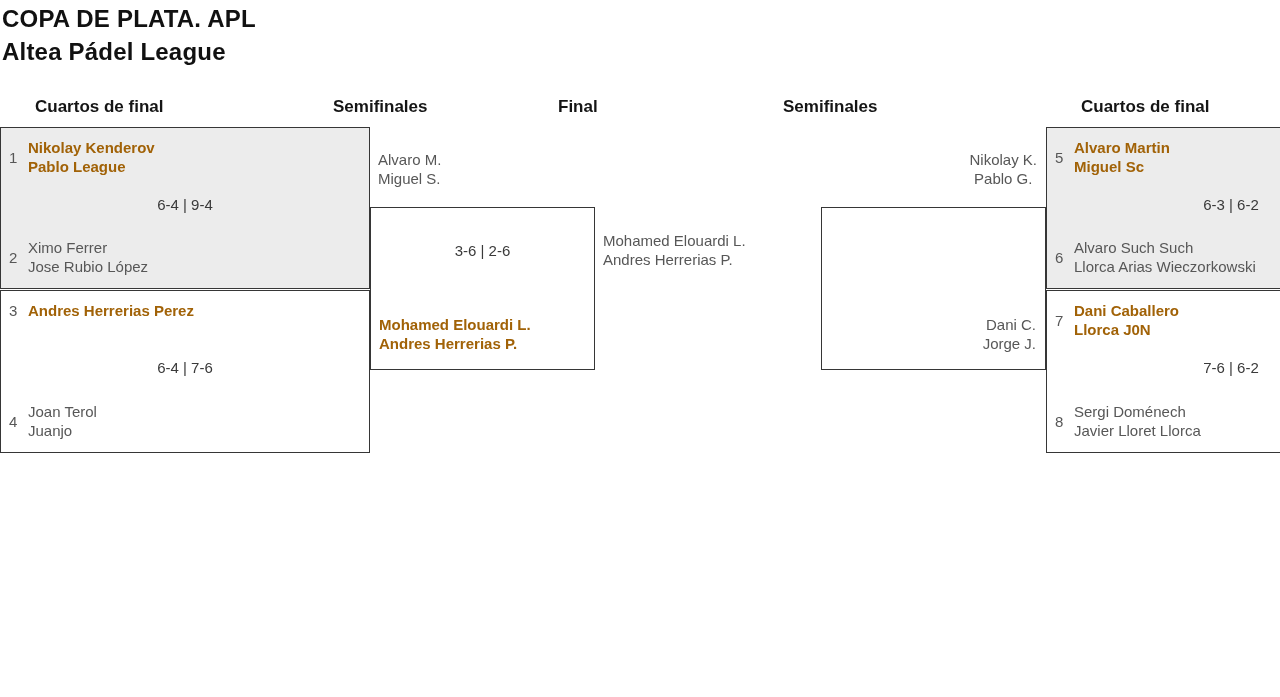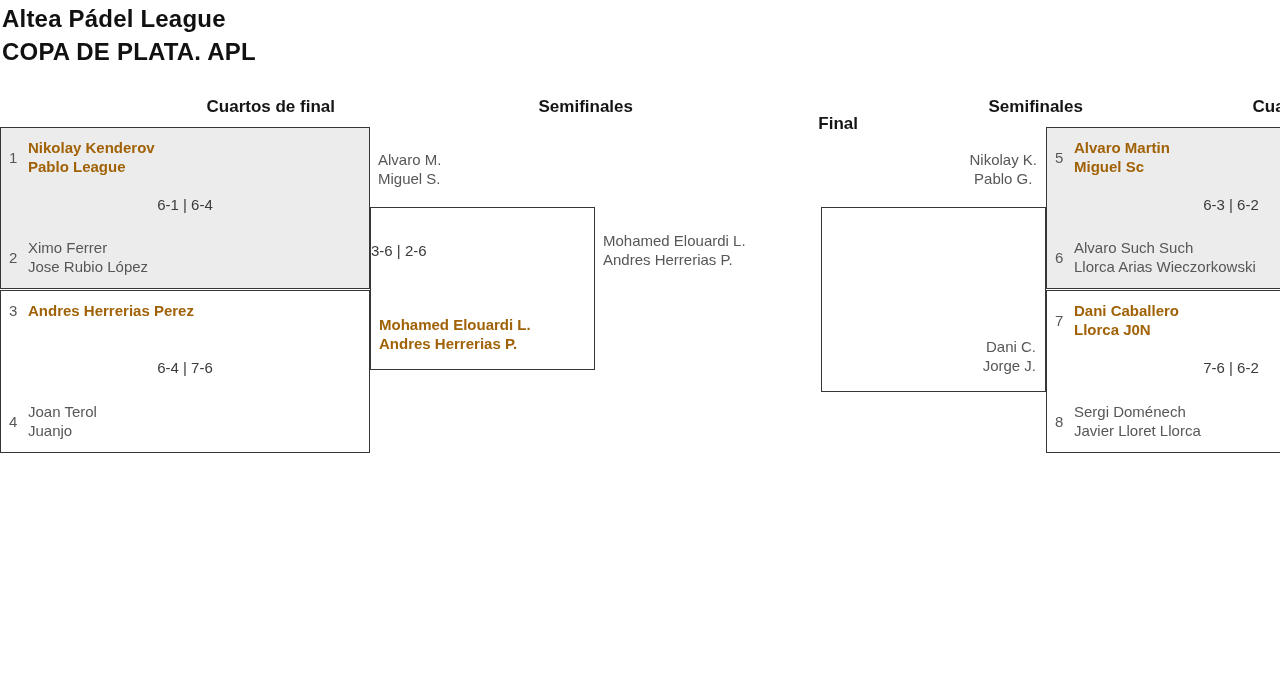--- a/index.html
+++ b/index.html
@@ -6,70 +6,70 @@
   .viewport{
     position:relative;width:1280px;height:697px;overflow:hidden;background:#ffffff;
     font-family:"Liberation Sans","DejaVu Sans",sans-serif;
   }
   .abs{position:absolute;}
 
   
   .page-title{left:2px;top:2px;font-size:24px;line-height:33px;font-weight:700;color:#111;letter-spacing:.2px;}
 
   
-  .col-header{top:97px;width:300px;text-align:right;font-size:17px;font-weight:700;color:#151515;white-space:nowrap;}
+  .col-header{top:97px;width:300px;text-align:left;font-size:17px;font-weight:700;color:#151515;white-space:nowrap;}
 
   
   .logo{left:1050px;top:5px;width:228px;height:62px;display:block;text-decoration:none;cursor:pointer;}
   .dot{position:absolute;border-radius:50%;}
   .wordmark{position:absolute;left:60px;top:4px;font-size:50px;line-height:56px;font-weight:700;letter-spacing:-2px;color:#77b829;}
 
   
   .match-box{border:1px solid #363636;box-sizing:border-box;background:#ffffff;cursor:pointer;}
   .match-box.shaded{background:#ececec;}
   .team-row{position:absolute;left:0;width:100%;display:flex;align-items:center;}
   .team-row.top{top:10px;}
   .team-row.bottom{bottom:12px;}
   .seed{flex:0 0 27px;box-sizing:border-box;padding-left:8px;font-size:15px;color:#575757;}
   .names{font-size:15px;line-height:19px;white-space:nowrap;}
   .names.winner{color:#a16207;font-weight:700;}
   .names.loser{color:#575757;font-weight:400;}
   .score-row{position:absolute;left:0;width:100%;top:68px;text-align:center;font-size:15px;color:#3a3a3a;white-space:nowrap;}
-  .sf-score{position:absolute;left:0;width:100%;top:34px;text-align:left;font-size:15px;color:#3a3a3a;}
+  .sf-score{position:absolute;left:0;width:100%;top:34px;text-align:center;font-size:15px;color:#3a3a3a;}
   .sf-winner{position:absolute;left:8px;bottom:16px;}
   .sf-bottom{position:absolute;right:9px;bottom:16px;text-align:right;}
   .side-names{font-size:15px;line-height:19px;color:#575757;white-space:nowrap;}
   .side-names.right{text-align:center;}
 </style>
 </head>
 <body>
 
 <div class="viewport">
 
   <div class="abs page-title">
+    <div>COPA DE PLATA. APL</div>
     <div>Altea Pádel League</div>
-    <div>COPA DE PLATA. APL</div>
   </div>
 
 
   <div class="abs col-header" style="left:35px;">Cuartos de final</div>
   <div class="abs col-header" style="left:333px;">Semifinales</div>
-  <div class="abs col-header" style="left:558px;margin-top:17px;">Final</div>
+  <div class="abs col-header" style="left:558px;">Final</div>
   <div class="abs col-header" style="left:783px;">Semifinales</div>
   <div class="abs col-header" style="left:1081px;">Cuartos de final</div>
 
   <div class="abs match-box shaded" style="left:0;top:127px;width:370px;height:162px;">
     <div class="team-row top">
       <div class="seed">1</div>
       <div class="names winner">
         <div>Nikolay Kenderov</div>
         <div>Pablo League</div>
       </div>
     </div>
-    <div class="score-row">6-1 | 6-4</div>
+    <div class="score-row">6-4 | 9-4</div>
     <div class="team-row bottom">
       <div class="seed">2</div>
       <div class="names loser">
         <div>Ximo Ferrer</div>
         <div>Jose Rubio López</div>
       </div>
     </div>
   </div>
 
   <div class="abs match-box" style="left:0;top:290px;width:370px;height:163px;">
@@ -105,21 +105,21 @@
   <div class="abs side-names" style="left:603px;top:231px;">
     <div>Mohamed Elouardi L.</div>
     <div>Andres Herrerias P.</div>
   </div>
 
   <div class="abs side-names right" style="right:243px;top:150px;">
     <div>Nikolay K.</div>
     <div>Pablo G.</div>
   </div>
 
-  <div class="abs match-box" style="left:821px;top:207px;width:225px;height:185px;">
+  <div class="abs match-box" style="left:821px;top:207px;width:225px;height:163px;">
     <div class="sf-bottom names loser">
       <div>Dani C.</div>
       <div>Jorge J.</div>
     </div>
   </div>
 
   <div class="abs match-box shaded" style="left:1046px;top:127px;width:370px;height:162px;">
     <div class="team-row top">
       <div class="seed">5</div>
       <div class="names winner">

